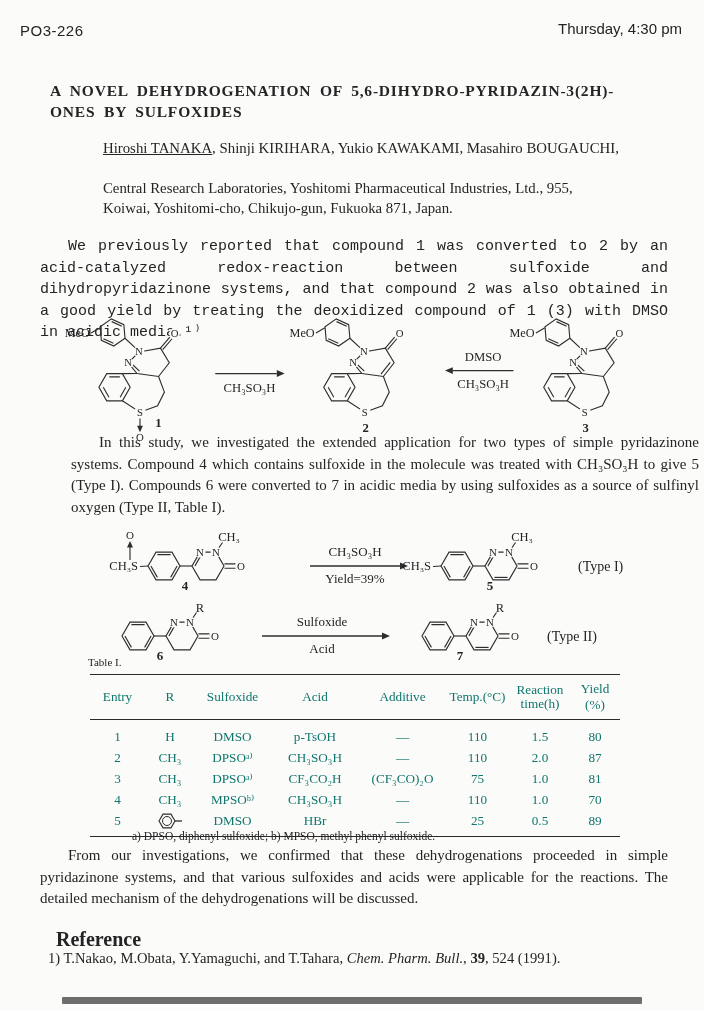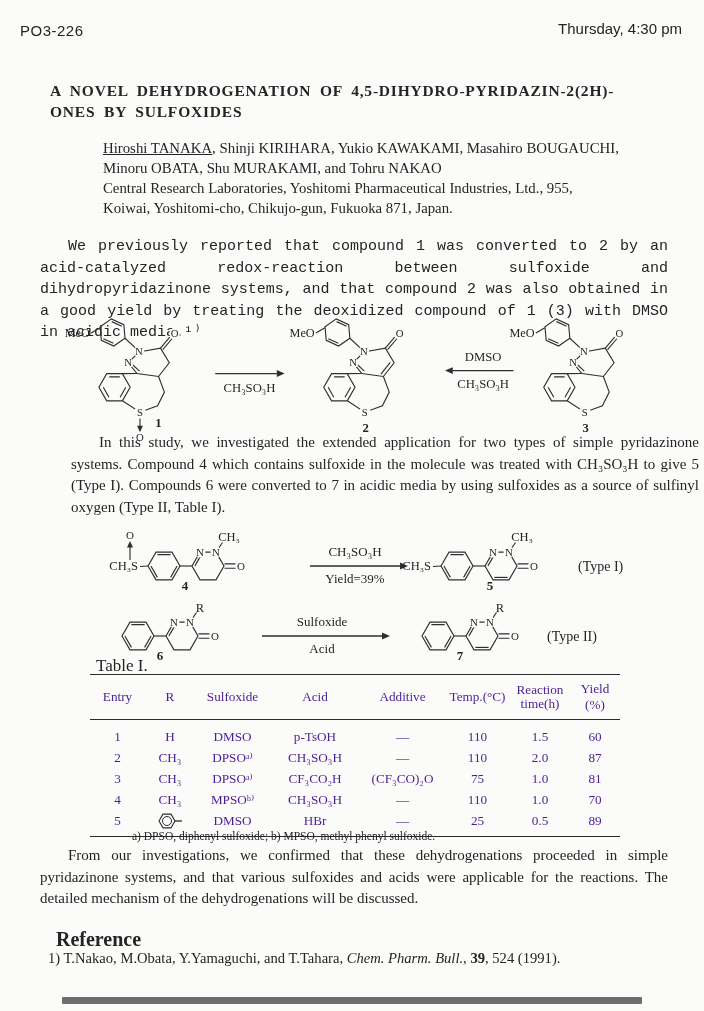--- a/index.html
+++ b/index.html
@@ -11,23 +11,23 @@
   .hdr-right{right:22px;top:20px;font-size:15px;}
   .title{left:50px;top:80px;width:610px;font-weight:bold;font-size:15.5px;
          letter-spacing:.8px;word-spacing:4px;line-height:21px;}
   .authors{left:64px;top:138px;width:600px;font-size:14.8px;line-height:20px;margin-left:39px;}
   .u{text-decoration:underline;}
   .para{left:40px;width:628px;font-size:15px;line-height:21.5px;text-align:justify;}
   .para .ind{display:inline-block;width:28px;}
   .p1{top:236px;font-family:Liberation Mono, monospace;}
   .p2{top:432px;margin-left:31px;}
   .p3{top:845px;}
-  .tcap{left:88px;top:656px;font-size:17px;margin-left:8px;}
+  .tcap{left:88px;top:656px;font-size:11px;}
   .tablewrap{left:90px;top:674px;width:530px;}
-  table{border-collapse:collapse;table-layout:fixed;width:530px;font-size:13.2px;color:#4c1d95;}
+  table{border-collapse:collapse;table-layout:fixed;width:530px;font-size:13.2px;color:#0f766e;}
   thead th{font-weight:normal;border-top:1.6px solid #2a2a2a;border-bottom:1.6px solid #2a2a2a;
            padding:6px 0;vertical-align:middle;}
   .pre{white-space:pre-line;line-height:14px;}
   tbody td{text-align:center;height:21px;padding:0;vertical-align:middle;}
   tbody tr:first-child td{padding-top:6px;}
   tbody tr:last-child td{padding-bottom:5px;border-bottom:1.6px solid #2a2a2a;}
   .fnote{left:95px;top:830px;font-size:11.5px;margin-left:37px;}
   .refhead{left:56px;top:928px;font-weight:bold;font-size:20px;}
   .refline{left:48px;top:950px;font-size:14.6px;}
   .refline .it{font-style:italic;}
@@ -44,27 +44,27 @@
   .sr{position:absolute;width:1px;height:1px;overflow:hidden;clip:rect(0 0 0 0);white-space:nowrap;}
   .ph-svg{vertical-align:middle;}
 </style>
 </head>
 <body>
 
 <div class="abs hdr-left sans">PO3-226</div>
 <div class="abs hdr-right sans">Thursday, 4:30 pm</div>
 
 <div class="abs title">
-  <div>A NOVEL DEHYDROGENATION OF 4,5-DIHYDRO-PYRIDAZIN-2(2H)-</div>
+  <div>A NOVEL DEHYDROGENATION OF 5,6-DIHYDRO-PYRIDAZIN-3(2H)-</div>
   <div>ONES BY SULFOXIDES</div>
 </div>
 
 <div class="abs authors">
   <span class="u">Hiroshi TANAKA</span><span>, Shinji KIRIHARA, Yukio KAWAKAMI, Masahiro BOUGAUCHI,</span><br>
-  <span>Minoru OBATA, Shu MURAKAMI, and Tohru NAKAO</span><br>
+  <br>
   <span>Central Research Laboratories, Yoshitomi Pharmaceutical Industries, Ltd., 955,</span><br>
   <span>Koiwai, Yoshitomi-cho, Chikujo-gun, Fukuoka  871, Japan.</span>
 </div>
 
 <div class="abs para p1"><span class="ind"></span><span>We previously reported that compound 1 was converted to 2 by an acid-catalyzed redox-reaction between sulfoxide and dihydropyridazinone systems, and that compound 2 was also obtained in a good yield by treating the deoxidized compound of 1 (3) with DMSO in acidic media.¹⁾</span></div>
 
 <svg class="abs" style="left:14px;top:310px;" width="686" height="131" viewBox="0 0 700 134">
   <defs>
     <g id="tri" fill="none" stroke="#2e2e2e" stroke-width="1.15">
       <path d="M62.7,25.9 L51.2,33.9 L38.5,28 L37.3,14.1 L48.8,6.1 L61.5,12 Z"></path>
@@ -255,21 +255,21 @@
     </thead>
     <tbody>
       <tr>
         <td>1</td>
         <td>H</td>
         <td>DMSO</td>
         <td>p-TsOH</td>
         <td>—</td>
         <td>110</td>
         <td>1.5</td>
-        <td>60</td>
+        <td>80</td>
       </tr>
       <tr>
         <td>2</td>
         <td>CH₃</td>
         <td>DPSOᵃ⁾</td>
         <td>CH₃SO₃H</td>
         <td>—</td>
         <td>110</td>
         <td>2.0</td>
         <td>87</td>

